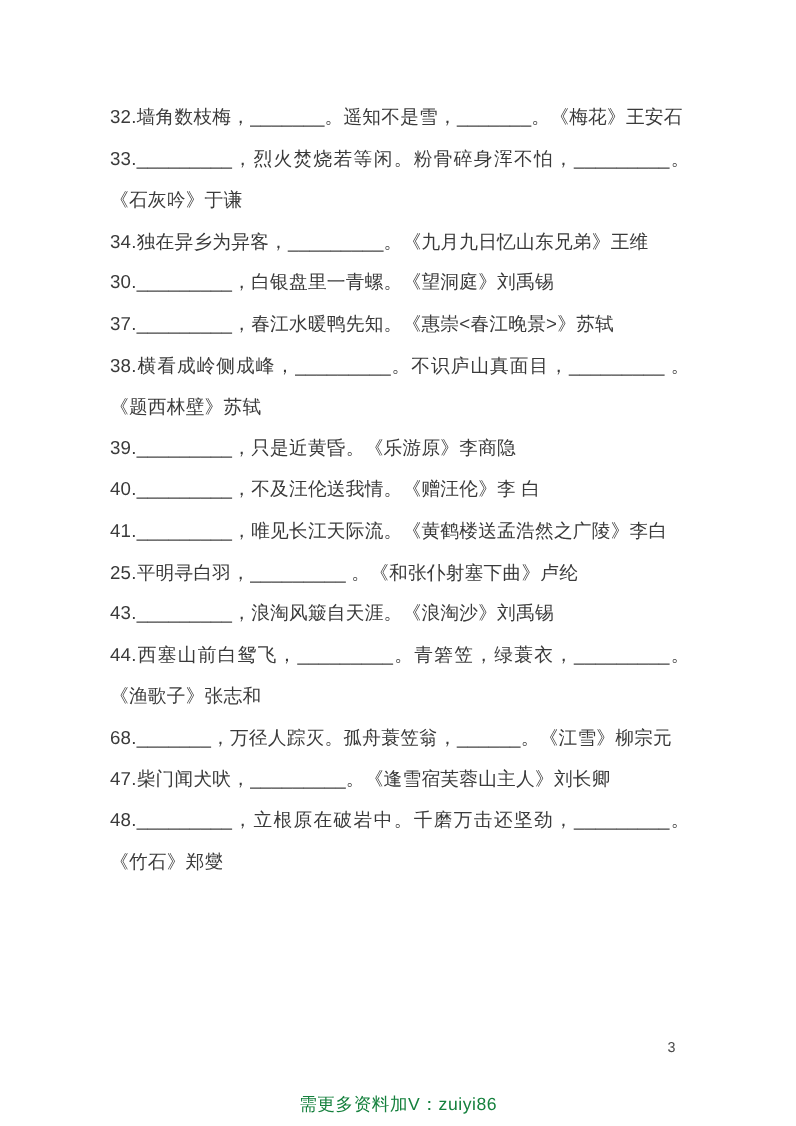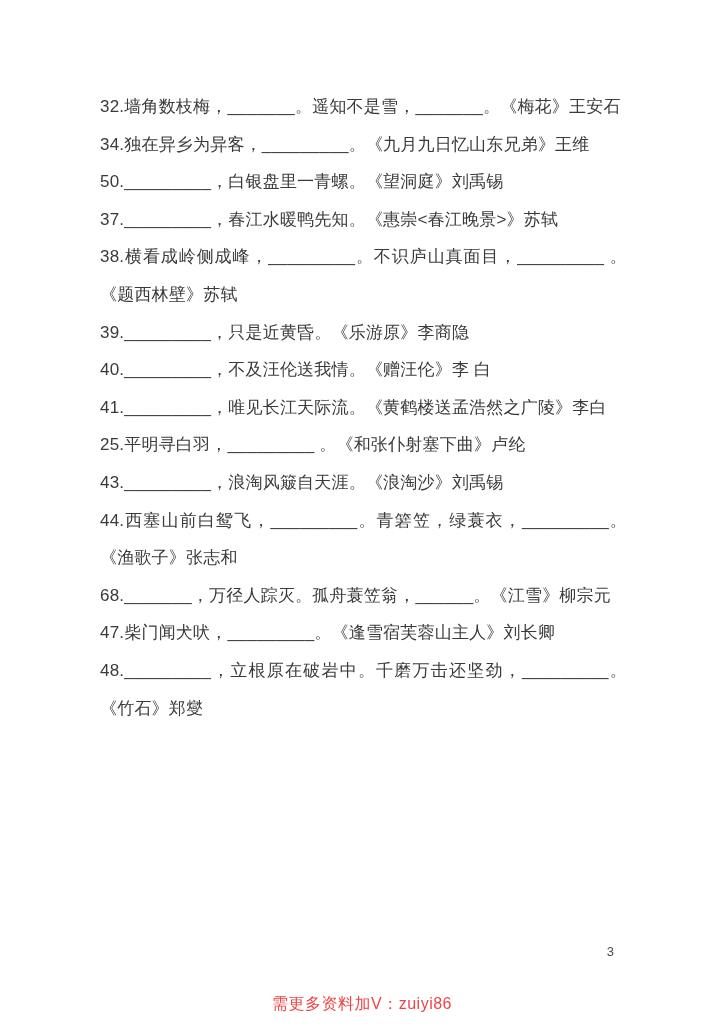--- a/index.html
+++ b/index.html
@@ -45,33 +45,34 @@
     font-size: 13px;
     color: #4a4a4a;
   }
   .footer-watermark {
     position: absolute;
     top: 994px;
     left: 0;
     width: 724px;
     text-align: center;
     font-size: 16px;
-    color: #ef4444;
+    color: #15803d;
     letter-spacing: 0.5px;
   }
 </style>
 </head>
 <body>
 
 <div class="doc-page">
 
   <div class="questions">
       <p class="question">32.墙角数枝梅，_______。遥知不是雪，_______。《梅花》王安石</p>
+      <p class="question">33._________，烈火焚烧若等闲。粉骨碎身浑不怕，_________。《石灰吟》于谦</p>
       <p class="question">34.独在异乡为异客，_________。《九月九日忆山东兄弟》王维</p>
-      <p class="question">50._________，白银盘里一青螺。《望洞庭》刘禹锡</p>
+      <p class="question">30._________，白银盘里一青螺。《望洞庭》刘禹锡</p>
       <p class="question">37._________，春江水暖鸭先知。《惠崇&lt;春江晚景&gt;》苏轼</p>
       <p class="question">38.横看成岭侧成峰，_________。不识庐山真面目，_________ 。《题西林壁》苏轼</p>
       <p class="question">39._________，只是近黄昏。《乐游原》李商隐</p>
       <p class="question">40._________，不及汪伦送我情。《赠汪伦》李 白</p>
       <p class="question">41._________，唯见长江天际流。《黄鹤楼送孟浩然之广陵》李白</p>
       <p class="question">25.平明寻白羽，_________ 。《和张仆射塞下曲》卢纶</p>
       <p class="question">43._________，浪淘风簸自天涯。《浪淘沙》刘禹锡</p>
       <p class="question">44.西塞山前白鸳飞，_________。青箬笠，绿蓑衣，_________。《渔歌子》张志和</p>
       <p class="question">68._______，万径人踪灭。孤舟蓑笠翁，______。《江雪》柳宗元</p>
       <p class="question">47.柴门闻犬吠，_________。《逢雪宿芙蓉山主人》刘长卿</p>

